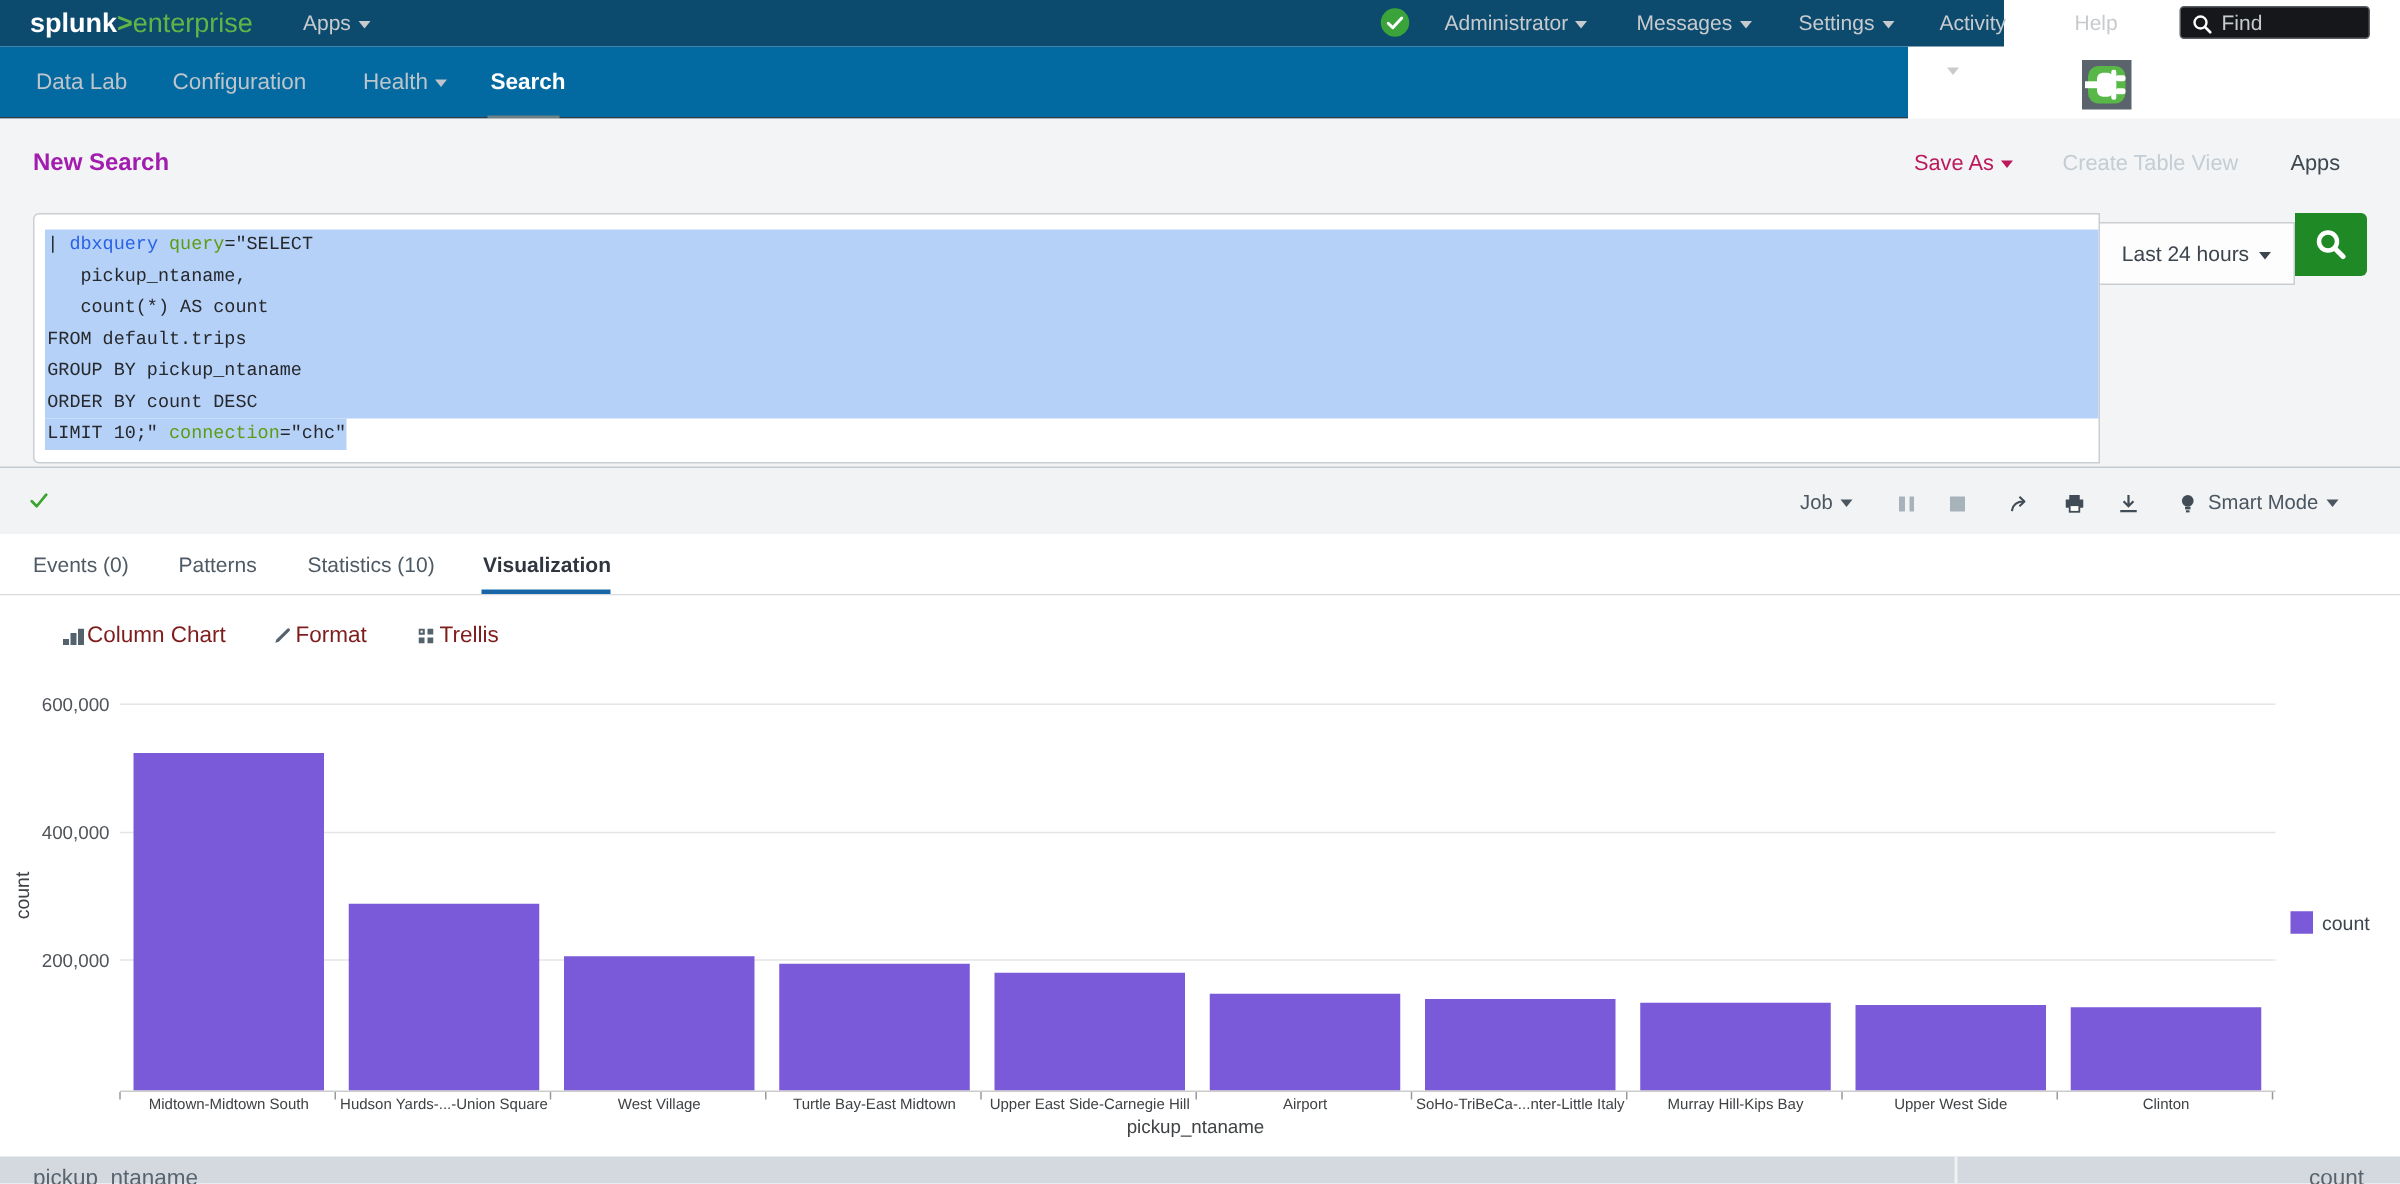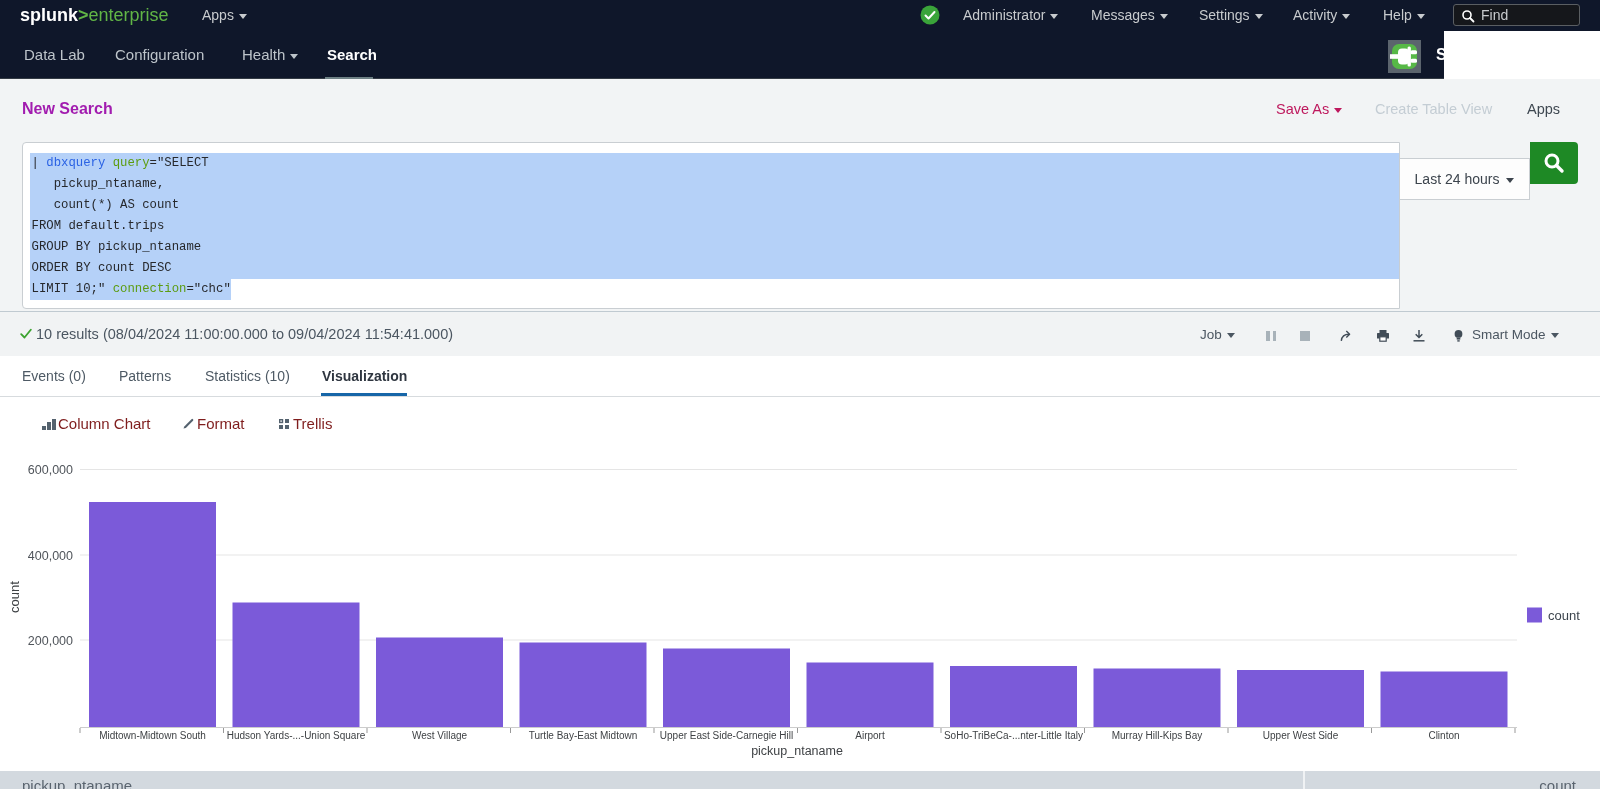--- a/index.html
+++ b/index.html
@@ -3,40 +3,40 @@
 <meta charset="utf-8">
 <style>
   * { margin:0; padding:0; box-sizing:border-box; }
   html,body { width:1600px; height:789px; overflow:hidden; background:#fff;
     font-family:"Liberation Sans", sans-serif; }
   .abs { position:absolute; }
   .caret { display:inline-block; width:0; height:0;
     border-left:4px solid transparent; border-right:4px solid transparent;
     border-top:5px solid currentColor; vertical-align:middle; margin-left:5px; }
   
-  #topbar { position:absolute; left:0; top:0; width:1600px; height:31px; background:#0f172a; }
+  #topbar { position:absolute; left:0; top:0; width:1336px; height:31px; background:#0c4a6e; }
   #topbar .item { position:absolute; top:0; height:31px; line-height:31px;
     color:#c8cbce; font-size:14px; }
   #logo { position:absolute; left:20px; top:0; height:31px; line-height:30px;
     font-size:18px; font-weight:bold; color:#fff; letter-spacing:0; }
   #logo .grn { color:#61b546; font-weight:bold; }
   #logo .ent { color:#61b546; font-weight:normal; }
   
-  #appbar { position:absolute; left:0; top:31px; width:1444px; height:48px; background:#0f172a; border-bottom:1px solid #333b44; }
+  #appbar { position:absolute; left:0; top:31px; width:1272px; height:48px; background:#0369a1; border-bottom:1px solid #333b44; }
   #appbar .item { position:absolute; top:0; height:48px; line-height:48px;
     color:#bdc4ca; font-size:15px; }
   
   #header { position:absolute; left:0; top:79px; width:1600px; height:232px; background:#f2f4f5; }
   
   #qbox { position:absolute; left:22px; top:142px; width:1378px; height:167px;
     background:#fff; border:1px solid #c9ced2; border-radius:4px 0 0 4px; }
   #qtext { position:absolute; left:31.5px; top:152.8px; font-family:"Liberation Mono", monospace;
     font-size:12.3px; line-height:21px; color:#26282c; white-space:pre; }
   #qtext .b { color:#2a62e4; } #qtext .g { color:#5c9c11; }
-  #timepick { position:absolute; left:1400px; top:158px; width:130px; height:42px;
+  #timepick { position:absolute; left:1400px; top:148px; width:130px; height:42px;
     background:#fdfdfd; border:1px solid #c9ced2; border-left:none; color:#3c444d;
     font-size:14px; text-align:center; line-height:40px; }
   #searchbtn { position:absolute; left:1530px; top:142px; width:48px; height:42px;
     background:#1e8925; border-radius:0 4px 4px 0; }
   
   #resbar { position:absolute; left:0; top:311px; width:1600px; height:45px;
     background:#f1f3f4; border-top:1px solid #c0cad1; color:#4b5661; font-size:14.5px; }
   #resbar .rt { position:absolute; top:0; height:45px; line-height:45px; }
   
   #tabs { position:absolute; left:0; top:356px; width:1600px; height:41px;
@@ -117,21 +117,20 @@
   <svg class="abs" style="left:13px; top:10px;" width="22" height="22" viewBox="0 0 22 22">
     <circle cx="9" cy="9" r="6" stroke="#fff" stroke-width="3" fill="none"></circle>
     <line x1="13.5" y1="13.5" x2="19" y2="19" stroke="#fff" stroke-width="3.4" stroke-linecap="round"></line>
   </svg>
 </div>
 
 <div id="resbar">
   <svg class="abs" style="left:20px; top:16px;" width="12" height="12" viewBox="0 0 12 12">
     <path d="M1.2 6.2 L4.5 9.5 L10.8 1.8" stroke="#3ba32f" stroke-width="1.8" fill="none" stroke-linecap="round" stroke-linejoin="round"></path>
   </svg>
-  <div class="rt" style="left:36px;">10 results (08/04/2024 11:00:00.000 to 09/04/2024 11:54:41.000)</div>
   <div class="rt" style="left:1200px; font-size:13.5px;">Job<span class="caret"></span></div>
 
   <div class="abs" style="left:1266px; top:19px; width:3.5px; height:10px; background:#a8b2b9;"></div>
   <div class="abs" style="left:1272.5px; top:19px; width:3.5px; height:10px; background:#a8b2b9;"></div>
 
   <div class="abs" style="left:1300px; top:19px; width:9.5px; height:9.5px; background:#a8b2b9;"></div>
 
   <svg class="abs" style="left:1340px; top:18px;" width="12" height="12" viewBox="0 0 12 12">
     <path d="M1.3 10.8 C1.8 6.5 4.3 4.3 9 4.3" stroke="#414c57" stroke-width="1.4" fill="none"></path>
     <path d="M6.3 1.1 L9.6 4.3 L6.3 7.5" stroke="#414c57" stroke-width="1.4" fill="none" stroke-linejoin="round"></path>

